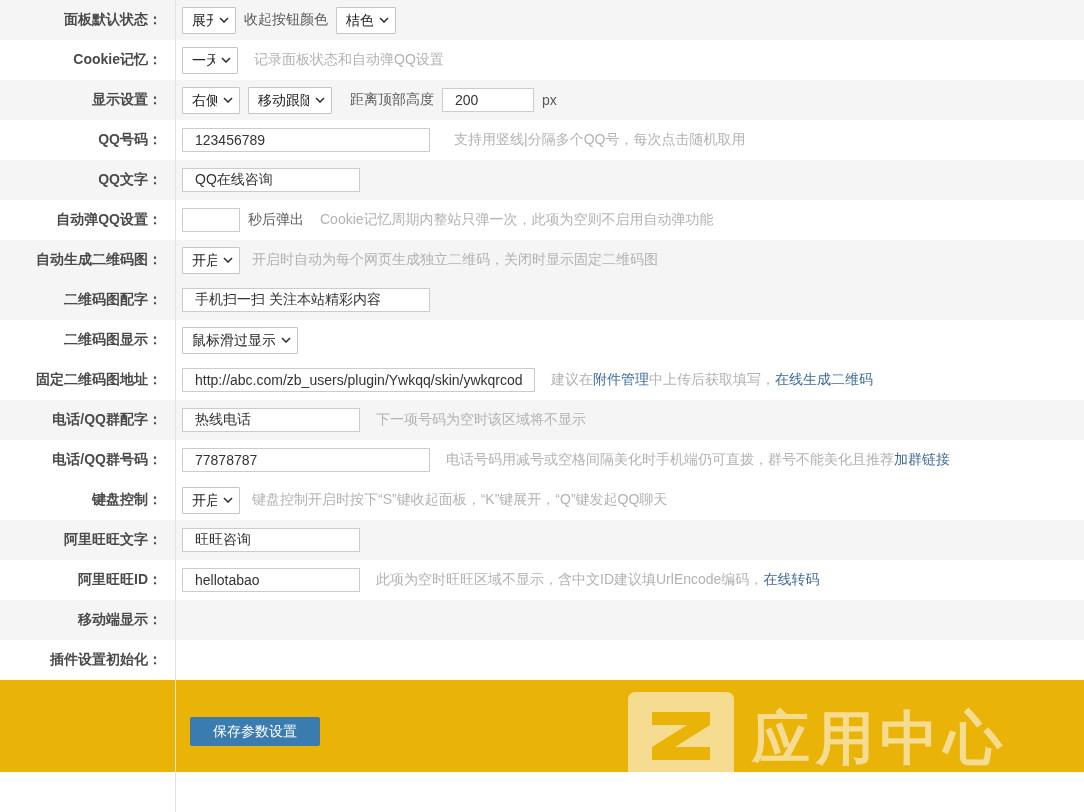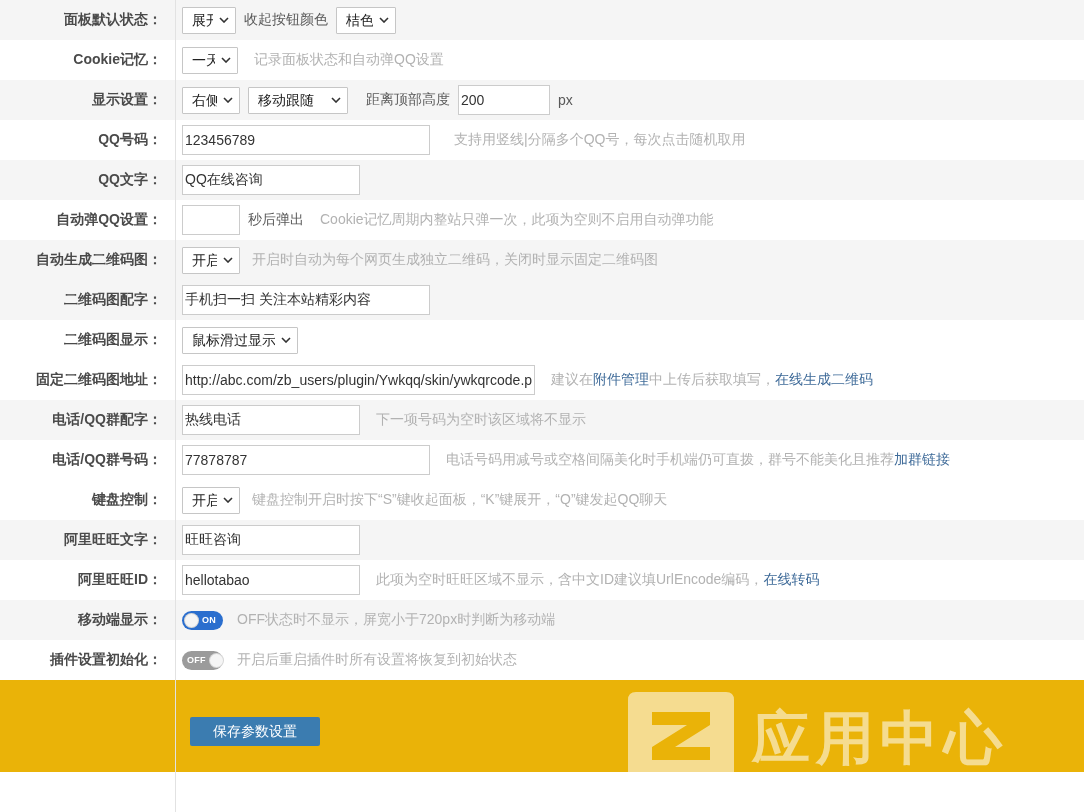--- a/index.html
+++ b/index.html
@@ -16,33 +16,33 @@
   .lbl{
     flex:0 0 175px;width:175px;box-sizing:border-box;padding-right:13px;
     text-align:right;font-weight:bold;color:#4a4a4a;font-size:14px;white-space:nowrap;
   }
   .ctl{flex:1;display:flex;align-items:center;padding-left:7px;min-width:0;white-space:nowrap;}
   .midtext{color:#595959;font-size:14px;}
   .hint{color:#b2b2b2;font-size:14px;margin-left:16px;}
   .hint-run{color:#b2b2b2;font-size:14px;}
   a.lnk{color:#3f6b99;text-decoration:none;cursor:pointer;}
   input.txt{
-    box-sizing:border-box;height:30px;border:1px solid #cccccc;background:#fff;
-    padding:0 2px;font-size:14px;color:#333;font-family:inherit;border-radius:0;outline:none;
+    box-sizing:border-box;height:24px;border:1px solid #cccccc;background:#fff;
+    padding:0 12px;font-size:14px;color:#333;font-family:inherit;border-radius:0;outline:none;
   }
   .w248{width:248px;} .w178{width:178px;} .w58i{width:58px;} .w353{width:353px;} .w92{width:92px;}
   .selwrap{position:relative;display:inline-block;}
   select.sel{
     -webkit-appearance:none;appearance:none;box-sizing:border-box;height:27px;
     border:1px solid #c6c6c6;background:#fff;color:#222;font-size:14px;font-family:inherit;
     padding:0 22px 0 9px;border-radius:1px;outline:none;
   }
   .selwrap .chev{position:absolute;right:7px;top:50%;margin-top:-3px;pointer-events:none;line-height:0;}
   .sw54 select{width:54px;} .sw60 select{width:60px;} .sw56 select{width:56px;}
-  .sw58 select{width:58px;} .sw94 select{width:100px;} .sw116 select{width:116px;}
+  .sw58 select{width:58px;} .sw94 select{width:84px;} .sw116 select{width:116px;}
   .toggle{
     display:inline-flex;align-items:center;width:41px;height:19px;border-radius:10px;
     box-sizing:border-box;padding:0 2px;cursor:pointer;flex:none;
   }
   .toggle.on{background:#2a6ece;}
   .toggle.off{background:#9b9b9b;}
   .toggle .knob{width:15px;height:15px;border-radius:50%;background:#f5f5f5;border:1px solid rgba(0,0,0,.12);box-sizing:border-box;flex:none;}
   .toggle .t{color:#fff;font-size:9px;font-weight:bold;padding:0 3px;letter-spacing:.3px;} .mr14{margin-right:8px;} .mr8{margin-right:8px;} .ml8{margin-left:8px;}
   .save-row{height:92px;background:#eab308;box-sizing:border-box;padding:37px 0 0 190px;}
   .save-btn{
@@ -222,38 +222,24 @@
     <div class="lbl">阿里旺旺ID：</div>
     <div class="ctl">
       <input class="txt w178" value="hellotabao" style="">
       <span class="hint">此项为空时旺旺区域不显示，含中文ID建议填UrlEncode编码，</span>
       <a class="lnk">在线转码</a>
     </div>
   </div>
 
   <div class="row alt">
     <div class="lbl">移动端显示：</div>
-    <div class="ctl">
-      <span class="toggle on">
-        <span class="knob"></span>
-        <span class="t">ON</span>
-      </span>
-      <span class="hint" style="margin-left:14px;">OFF状态时不显示，屏宽小于720px时判断为移动端</span>
-    </div>
   </div>
 
   <div class="row">
     <div class="lbl">插件设置初始化：</div>
-    <div class="ctl">
-      <span class="toggle off">
-        <span class="t">OFF</span>
-        <span class="knob"></span>
-      </span>
-      <span class="hint" style="margin-left:14px;">开启后重启插件时所有设置将恢复到初始状态</span>
-    </div>
   </div>
 
   <div class="save-row">
     <button class="save-btn">保存参数设置</button>
   </div>
 
   <div class="watermark">
     <div class="wm-domain">app.zblogcn.com</div>
     <div class="wm-logo">
       <svg width="106" height="88" viewBox="0 0 106 88">

